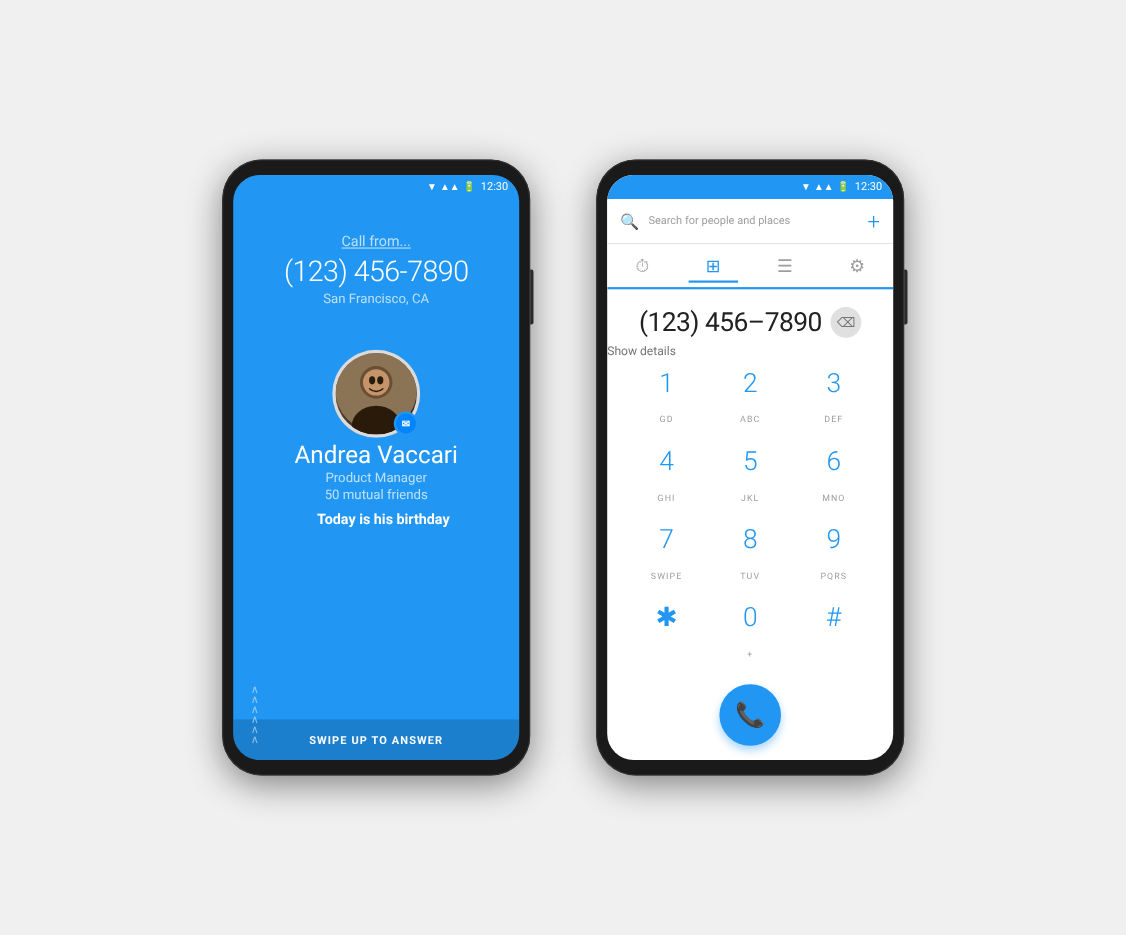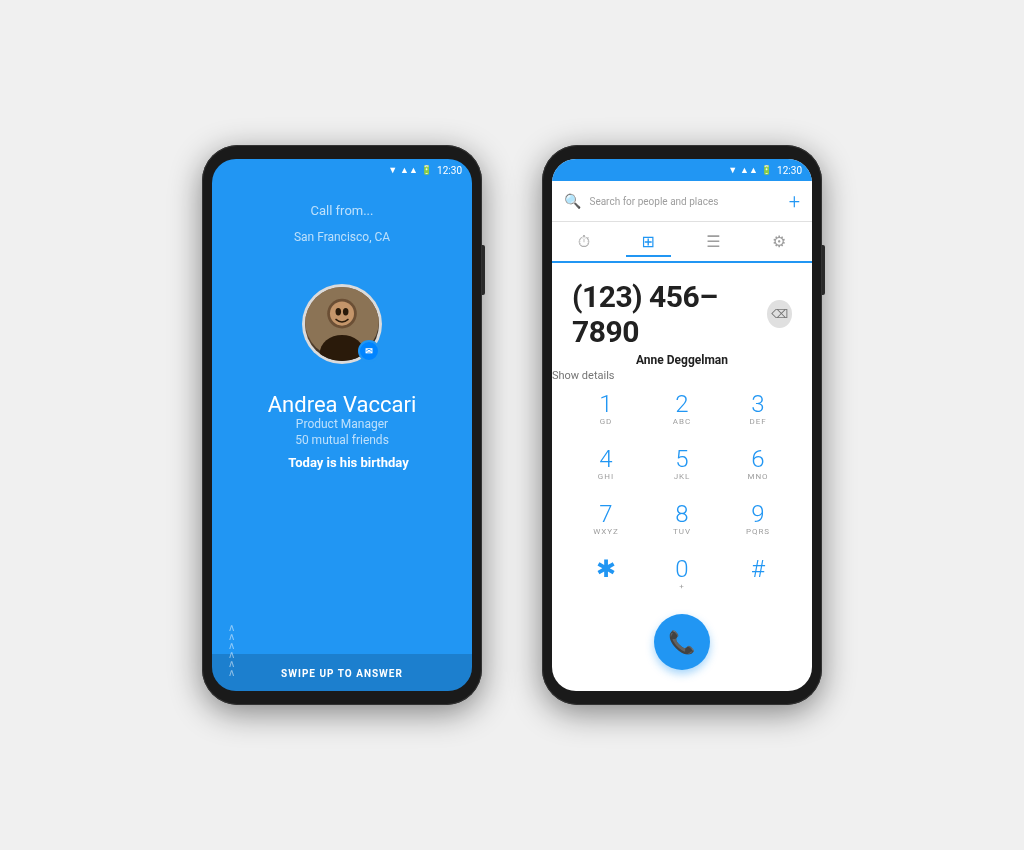--- a/index.html
+++ b/index.html
@@ -86,33 +86,34 @@
     }
     .incoming-call-content {
       display: flex;
       flex-direction: column;
       align-items: center;
       padding: 20px 20px 0;
     }
     .call-from-label {
       color: rgba(255,255,255,0.7);
       font-size: 13px;
-      margin-top: 2px;
+      margin-top: 12px;
+      text-decoration: underline;
     }
     .phone-number-incoming {
       color: white;
       font-size: 26px;
       font-weight: 300;
       letter-spacing: -0.5px;
       margin-top: 4px;
     }
     .location-label {
       color: rgba(255,255,255,0.7);
       font-size: 12px;
-      margin-top: 12px;
+      margin-top: 2px;
     }
     .avatar-container {
       margin-top: 40px;
       position: relative;
     }
     .avatar-circle {
       width: 80px;
       height: 80px;
       border-radius: 50%;
       background: #ccc;
@@ -138,21 +139,21 @@
       border-radius: 50%;
       display: flex;
       align-items: center;
       justify-content: center;
       border: 2px solid #2196F3;
     }
     .caller-name {
       color: white;
       font-size: 22px;
       font-weight: 400;
-      margin-top: 28px;
+      margin-top: 4px;
       text-align: left;
     }
     .caller-title {
       color: rgba(255,255,255,0.7);
       font-size: 12px;
       margin-top: 0;
     }
     .caller-mutual {
       color: rgba(255,255,255,0.7);
       font-size: 12px;
@@ -252,22 +253,22 @@
       margin-bottom: -2px;
     }
     .dialer-number-display {
       padding: 16px 20px 4px;
       display: flex;
       align-items: center;
       justify-content: center;
       gap: 8px;
     }
     .phone-number-dialer {
-      font-size: 30px;
-      font-weight: 700;
+      font-size: 24px;
+      font-weight: 400;
       color: #212121;
       letter-spacing: -0.5px;
     }
     .backspace-btn {
       width: 28px;
       height: 28px;
       border-radius: 50%;
       background: #e0e0e0;
       display: flex;
       align-items: center;
@@ -306,21 +307,21 @@
     .key-number {
       font-size: 24px;
       font-weight: 300;
       color: #2196F3;
       line-height: 1;
     }
     .key-letters {
       font-size: 8px;
       color: #9e9e9e;
       letter-spacing: 1px;
-      margin-top: 1px;
+      margin-top: 17px;
       min-height: 10px;
       text-align: right;
     }
     .call-button-container {
       display: flex;
       justify-content: center;
       margin-top: 12px;
     }
     .call-btn {
       width: 56px;
@@ -350,20 +351,21 @@
         <div class="status-icons">
           <span style="font-size:9px;">▼</span>
           <span style="font-size:9px;">▲▲</span>
           <span style="font-size:9px;">🔋</span>
           <span style="font-size:10px;margin-left:2px;">12:30</span>
         </div>
       </div>
 
       <div class="incoming-call-content">
         <div class="call-from-label">Call from...</div>
+        <div class="phone-number-incoming">(123) 456-7890</div>
         <div class="location-label">San Francisco, CA</div>
 
         <div class="avatar-container">
           <div class="avatar-circle">
             <div class="avatar-face">
 
               <svg width="80" height="80" viewBox="0 0 80 80">
                 <circle cx="40" cy="40" r="40" fill="#8B7355"></circle>
                 <circle cx="40" cy="32" r="16" fill="#6B4F35"></circle>
                 <ellipse cx="40" cy="75" rx="24" ry="20" fill="#2a1a0a"></ellipse>
@@ -431,21 +433,20 @@
           <span style="font-size:16px; color:#9e9e9e;">⚙</span>
         </div>
       </div>
 
       <div class="dialer-number-display">
         <div class="phone-number-dialer">(123) 456–7890</div>
         <div class="backspace-btn">
           <span style="font-size:12px;">⌫</span>
         </div>
       </div>
-      <div class="contact-name-dialer">Anne Deggelman</div>
       <div class="show-details">Show details</div>
 
       <div class="keypad">
         <div class="key">
           <span class="key-number">1</span>
           <span class="key-letters">GD</span>
         </div>
         <div class="key">
           <span class="key-number">2</span>
           <span class="key-letters">ABC</span>
@@ -461,21 +462,21 @@
         <div class="key">
           <span class="key-number">5</span>
           <span class="key-letters">JKL</span>
         </div>
         <div class="key">
           <span class="key-number">6</span>
           <span class="key-letters">MNO</span>
         </div>
         <div class="key">
           <span class="key-number">7</span>
-          <span class="key-letters">WXYZ</span>
+          <span class="key-letters">SWIPE</span>
         </div>
         <div class="key">
           <span class="key-number">8</span>
           <span class="key-letters">TUV</span>
         </div>
         <div class="key">
           <span class="key-number">9</span>
           <span class="key-letters">PQRS</span>
         </div>
         <div class="key">

